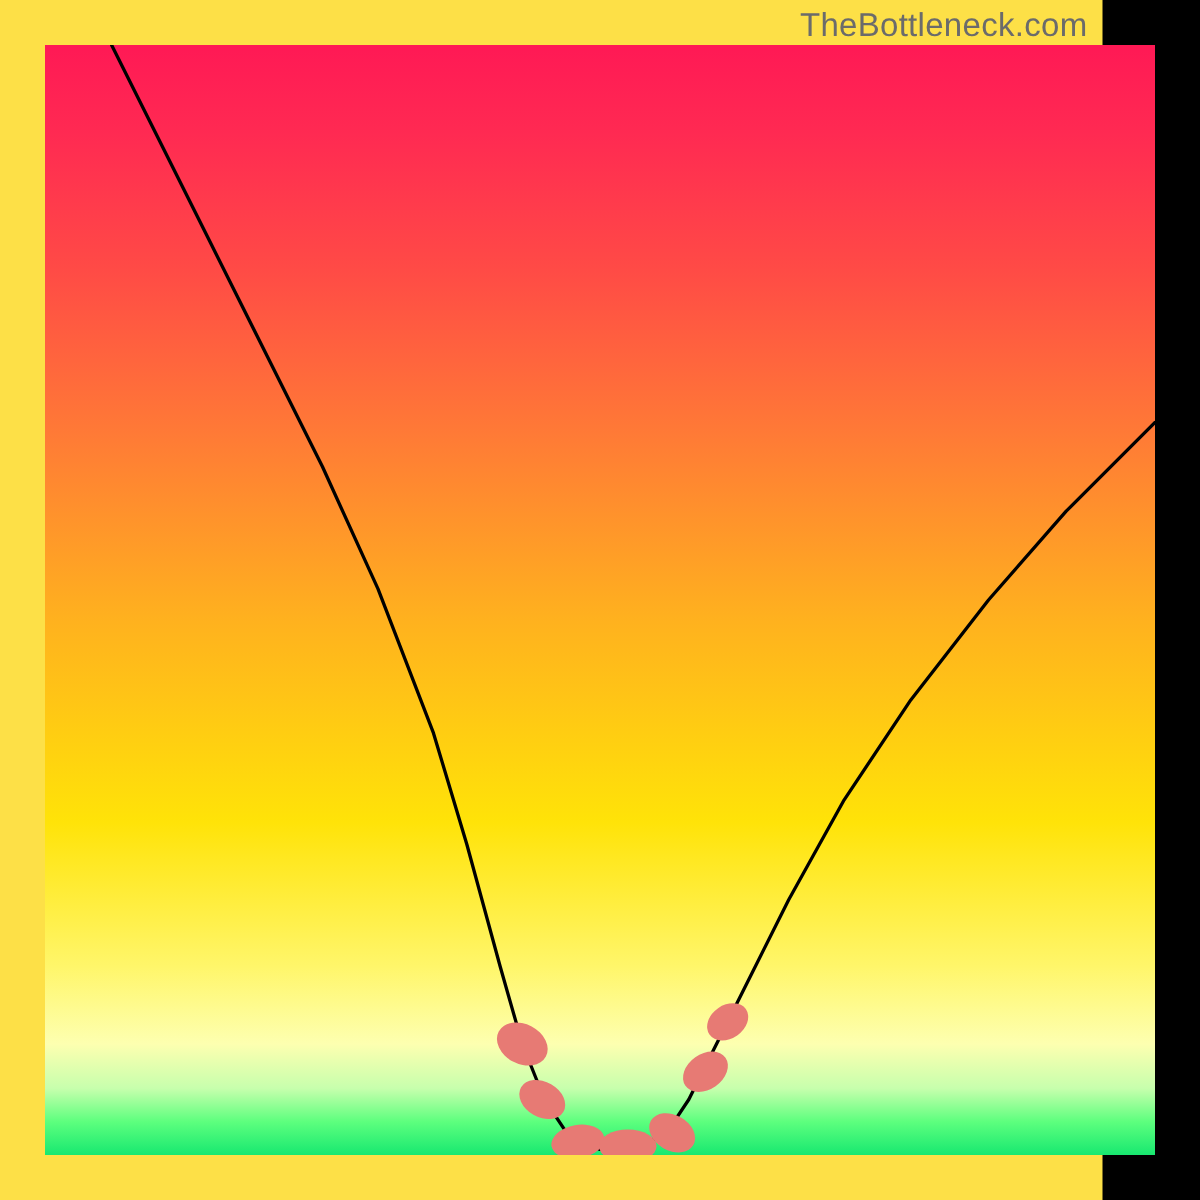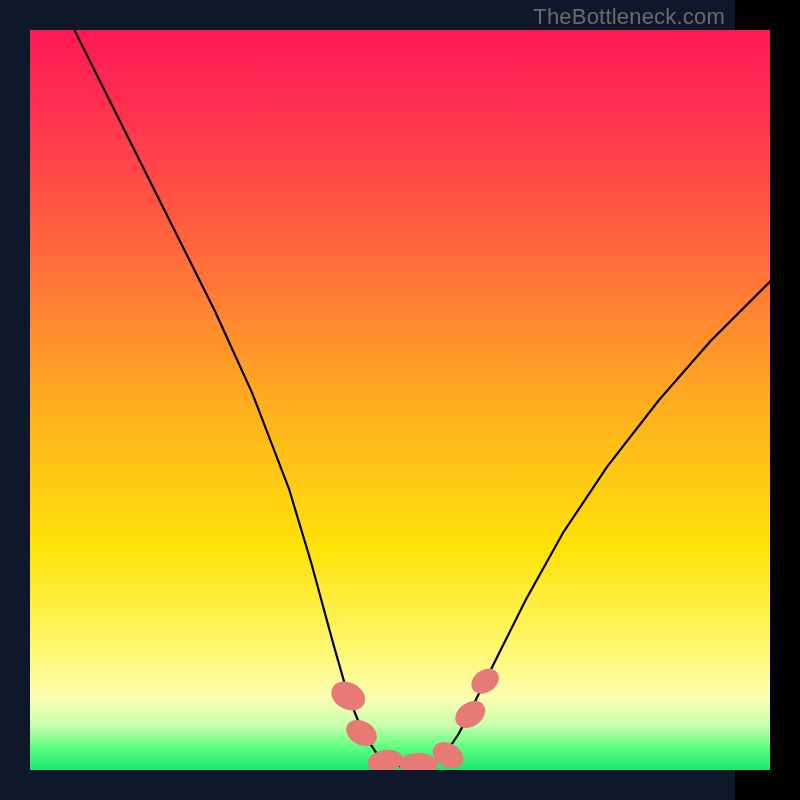--- a/index.html
+++ b/index.html
@@ -10,21 +10,21 @@
     background: #000;
     overflow: hidden;
     font-family: Arial, Helvetica, sans-serif;
   }
   .frame {
     position: absolute;
     top: 0;
     left: 0;
     width: 735px;
     height: 800px;
-    background: #0f172a;
+    background: #fde047;
   }
   .plot-area {
     position: absolute;
     
     top: 30px;
     left: 30px;
     width: 740px;
     height: 740px;
     overflow: hidden;
   }

